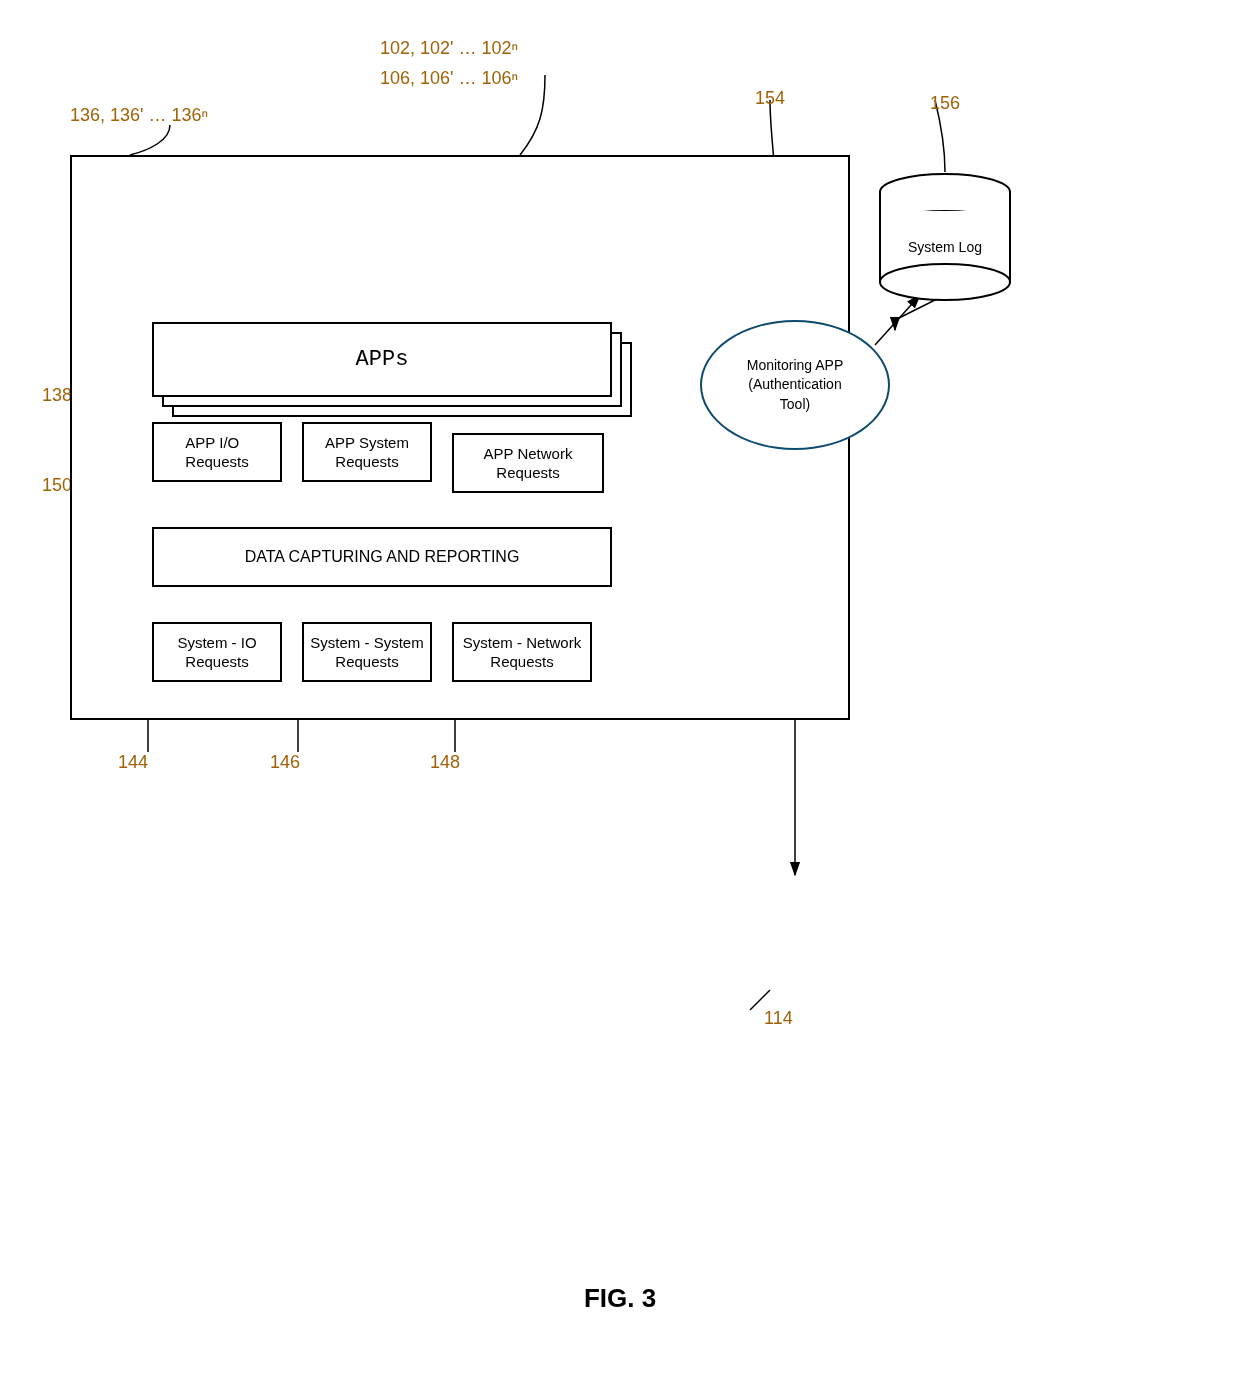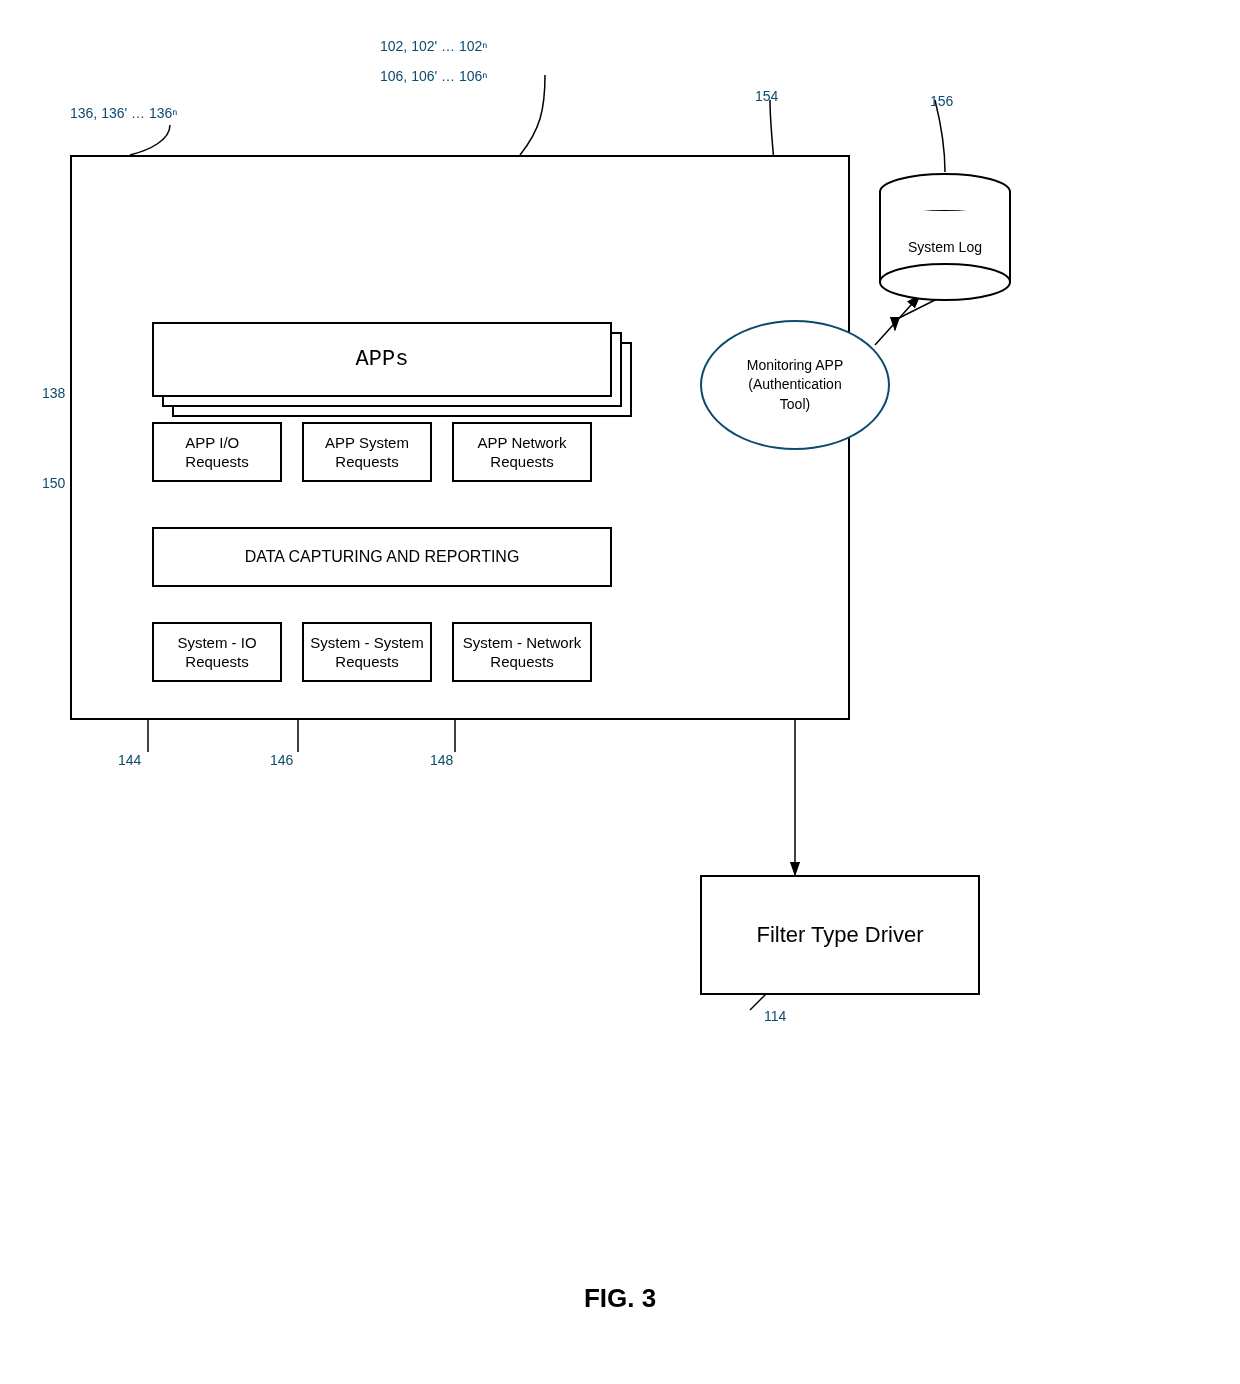--- a/index.html
+++ b/index.html
@@ -15,22 +15,22 @@
     .diagram-container {
       position: relative;
       width: 1240px;
       height: 1384px;
       background: #fff;
     }
 
     
     .label {
       position: absolute;
-      font-size: 14px;
-      color: #0c4a6e;
+      font-size: 18px;
+      color: #a16207;
       white-space: nowrap;
     }
 
     
     .main-box {
       position: absolute;
       top: 155px;
       left: 70px;
       width: 780px;
       height: 565px;
@@ -97,23 +97,23 @@
       height: 60px;
       border: 2px solid #000;
       background: #fff;
       display: flex;
       align-items: center;
       justify-content: center;
       text-align: center;
     }
     .app-net-box {
       position: absolute;
-      top: 265px;
+      top: 276px;
       left: 380px;
-      width: 140px;
+      width: 152px;
       height: 60px;
       border: 2px solid #000;
       background: #fff;
       display: flex;
       align-items: center;
       justify-content: center;
       text-align: center;
     }
 
     
@@ -363,19 +363,16 @@
     <ellipse cx="70" cy="110" rx="65" ry="18" fill="white" stroke="#000" stroke-width="2"></ellipse>
 
     <rect x="6" y="20" width="128" height="18" fill="white"></rect>
     <text x="70" y="80" text-anchor="middle" font-size="14" fill="#000">System Log</text>
   </svg>
 
   <div class="monitoring-ellipse">
     <span class="box-text" style="font-size:14px; line-height:1.4;">Monitoring APP<br>(Authentication<br>Tool)</span>
   </div>
 
-  <div class="filter-box">
-    <span class="box-text" style="font-size:22px;">Filter Type Driver</span>
-  </div>
 
   <div class="fig-label">FIG. 3</div>
 
 </div>
 
 </body></html>

